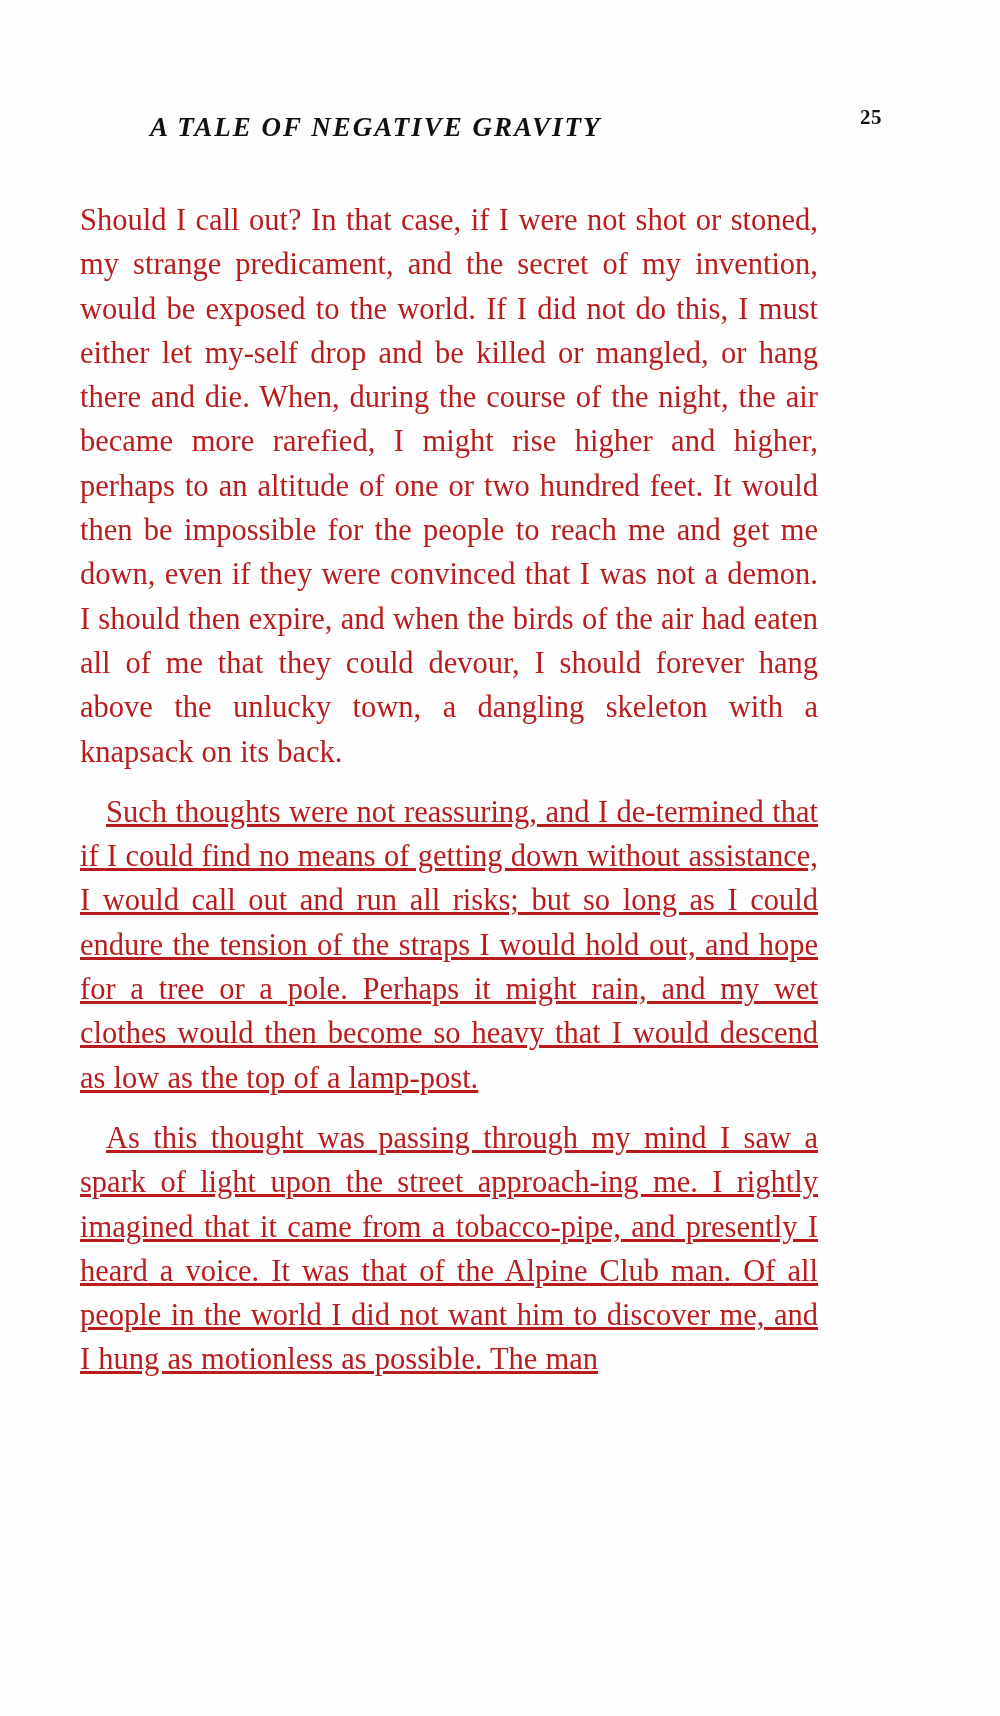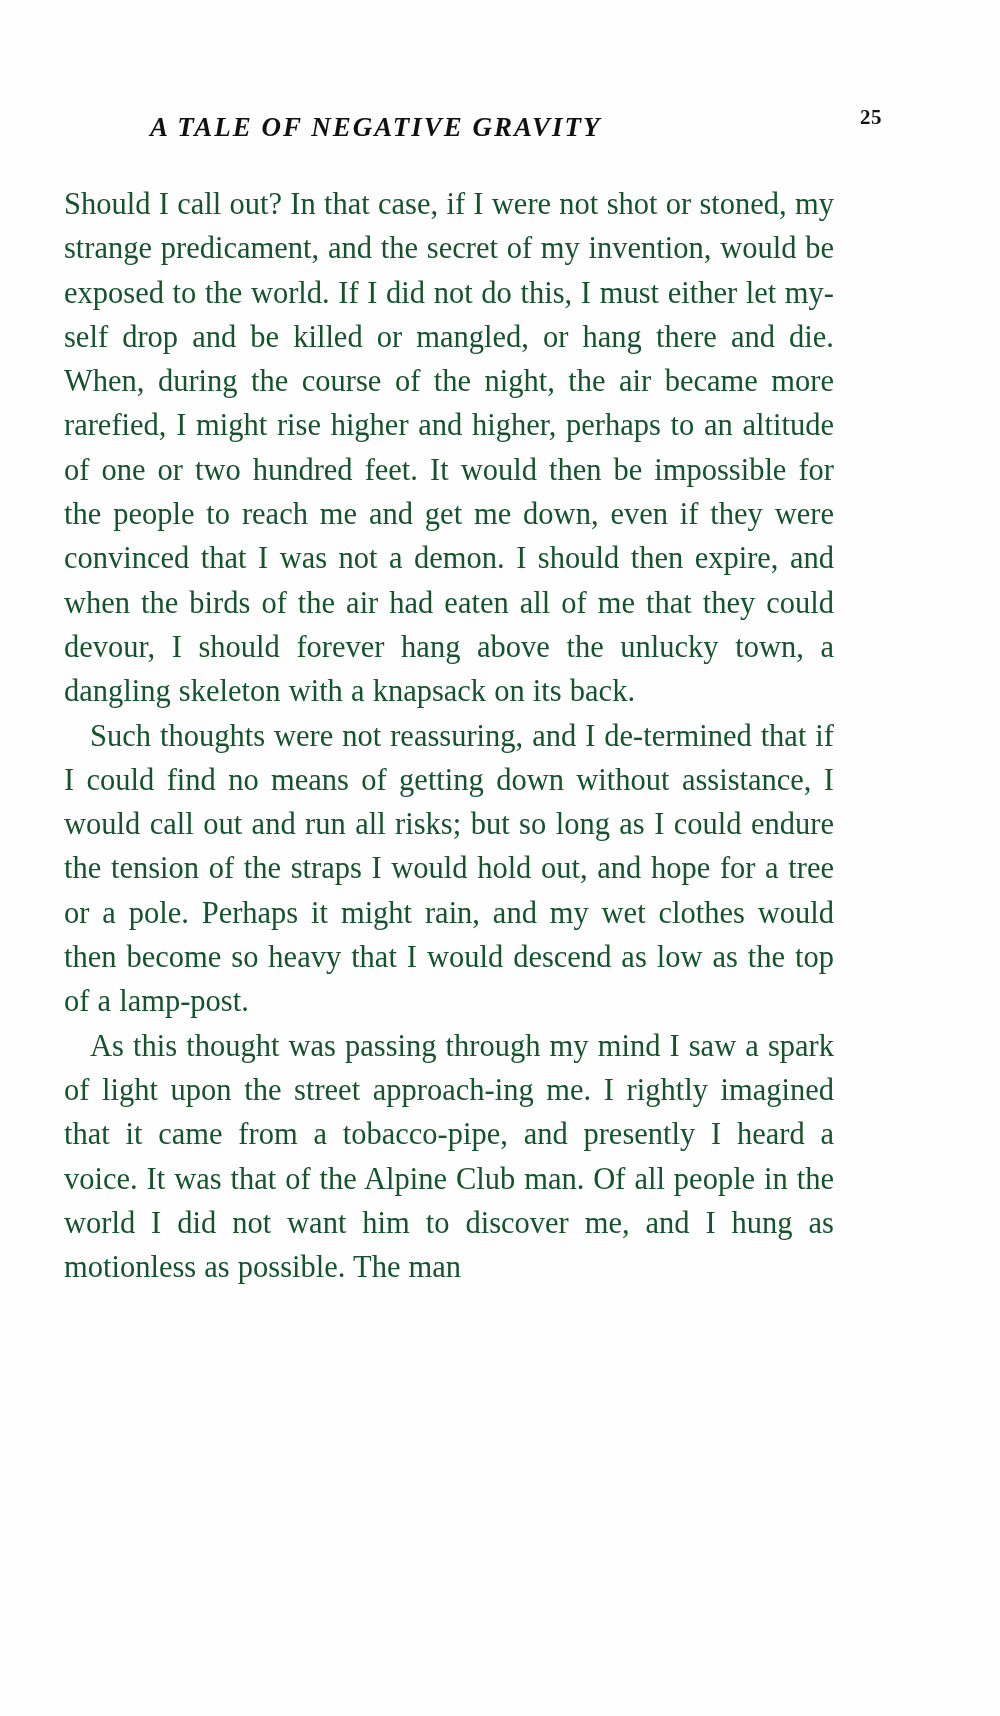--- a/index.html
+++ b/index.html
@@ -48,32 +48,33 @@
     letter-spacing: 0.5px;
     color: #111;
   }
   .body-text {
     position: absolute;
     top: 182px;
     left: 64px;
     width: 770px;
   }
   .para {
-    margin: 0;
+    margin: 16px;
     font-size: 30.5px;
     line-height: 44.3px;
     text-align: justify;
     text-justify: inter-word;
     -webkit-hyphens: none;
     hyphens: none;
     word-spacing: 0.5px;
-    color: #14532d;
+    color: #b91c1c;
   }
   .para.indent {
     text-indent: 26px;
+    text-decoration: underline;
   }
   .para + .para {
     margin-top: 0;
   }
   
   .para, .running-head .title, .running-head .folio {
     text-rendering: optimizeLegibility;
   }
 </style>
 </head>

